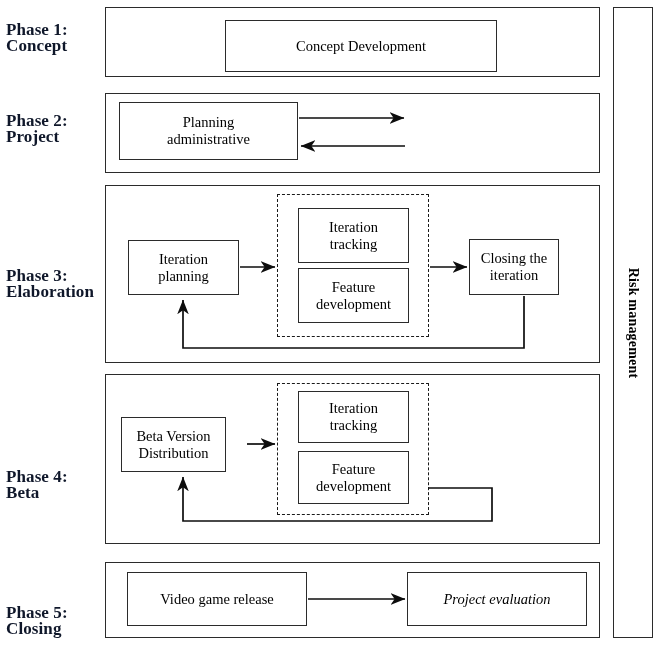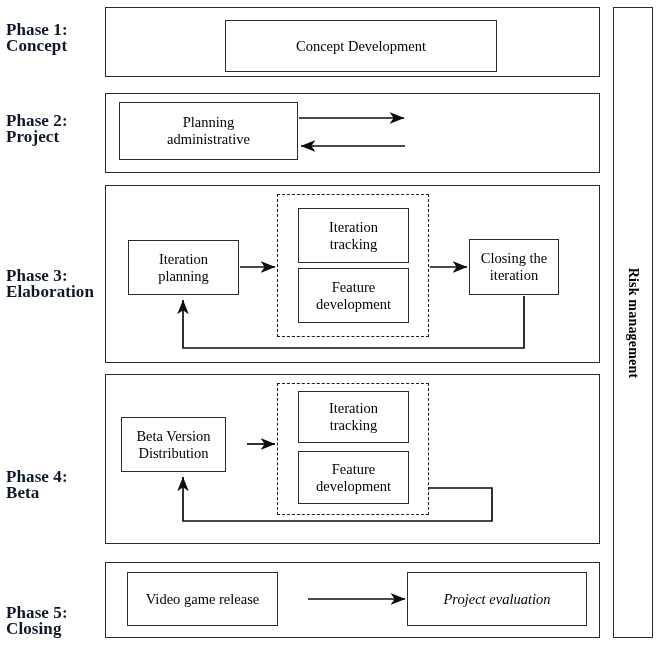--- a/index.html
+++ b/index.html
@@ -123,21 +123,21 @@
   <div class="node" style="left:121px; top:417px; width:105px; height:55px;">Beta Version
 Distribution</div>
   <div class="node" style="left:298px; top:391px; width:111px; height:52px;">Iteration
 tracking</div>
   <div class="node" style="left:298px; top:451px; width:111px; height:53px;">Feature
 development</div>
 
   <div class="phase-label" style="left:6px; top:583px;margin-top:22px;">Phase 5:
 Closing</div>
   <div class="phase-box" style="left:105px; top:562px; width:495px; height:76px;"></div>
-  <div class="node" style="left:127px; top:572px; width:151px; height:54px;text-align:center;">Video game release</div>
+  <div class="node" style="left:127px; top:572px; width:180px; height:54px;text-align:center;">Video game release</div>
   <div class="node" style="left:407px; top:572px; width:180px; height:54px;font-style:italic;">Project evaluation</div>
 
   <div class="risk-box" style="left:613px; top:7px; width:40px; height:631px;">
     <span class="risk-label">Risk management</span>
   </div>
 
   <svg class="edges" viewBox="0 0 660 645">
     <defs>
       <marker id="arrowR" markerWidth="9" markerHeight="9" refX="8.4" refY="3.4" orient="auto" markerUnits="strokeWidth">
         <path d="M0,0 L8.6,3.4 L0,6.8 L2.3,3.4 z" fill="#0d0d0d"></path>

